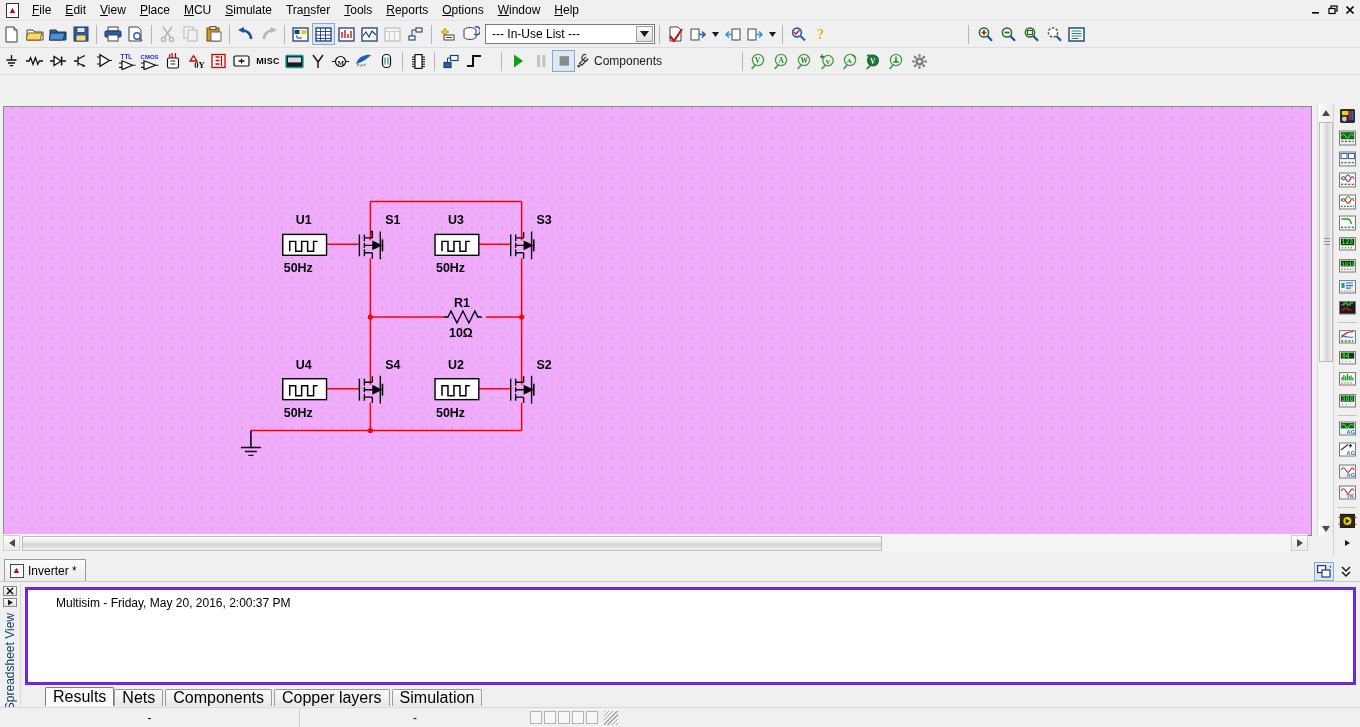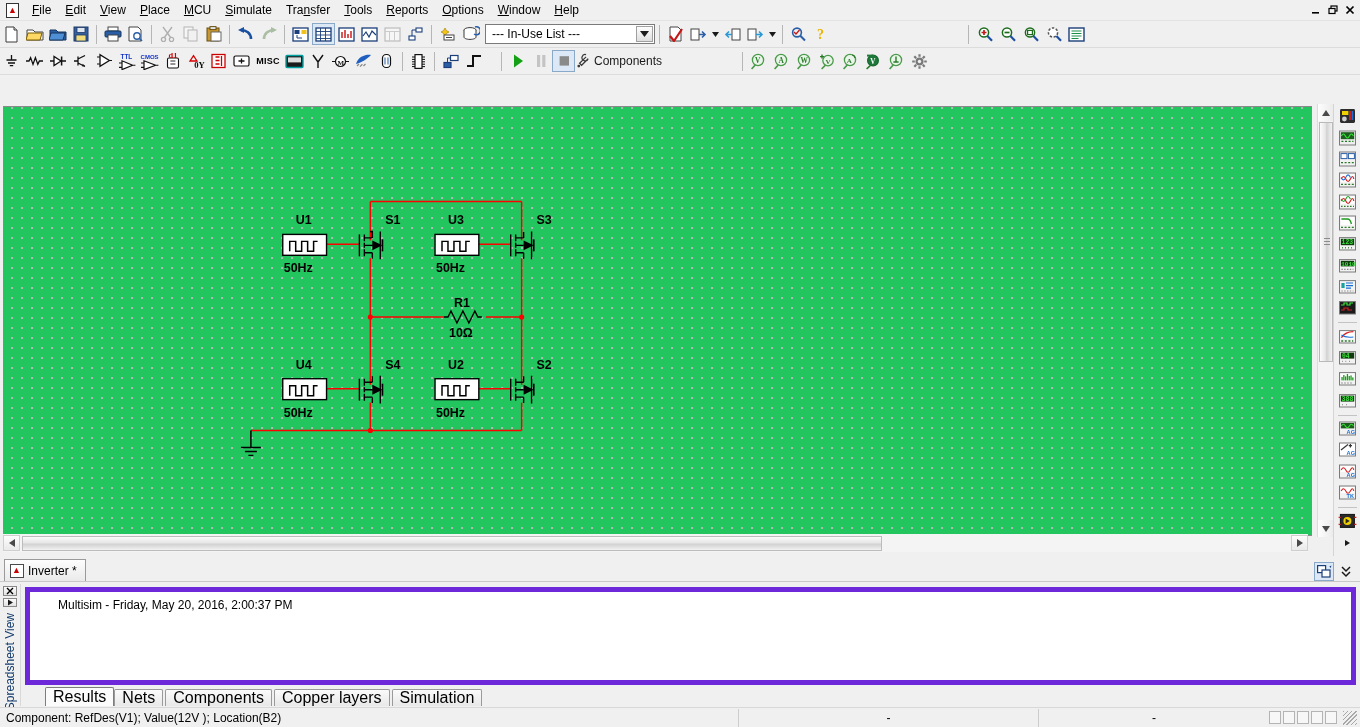--- a/index.html
+++ b/index.html
@@ -96,21 +96,21 @@
   }
   .sim-label { font-size: 12px; color: #1a1a1a; margin-left: 3px; white-space: nowrap; }
 
   
   .workarea {
     position: absolute; left: 0; top: 104px; width: 1360px; height: 449px;
     background: #f0f0f0;
   }
   .canvas-frame {
     position: absolute; left: 3px; top: 2px; width: 1309px; height: 430px;
-    border: 1px solid #8a8a8a; background: #22c55e; overflow: hidden;
+    border: 1px solid #8a8a8a; background: #f0abfc; overflow: hidden;
   }
   .canvas-dots {
     position: absolute; inset: 0;
     background-image: radial-gradient(#b8b8b8 0.7px, transparent 0.8px);
     background-size: 10px 10px; background-position: 3px 6px;
   }
   .schematic { position: absolute; left: 0; top: 0; width: 100%; height: 100%; }
 
   
   .vscroll {
@@ -183,21 +183,21 @@
   }
   .ss-side .sbtn { width:14px;height:13px; border:1px solid #888;
      background:linear-gradient(to bottom,#fdfdfd,#e2e2e2);
      display:flex;align-items:center;justify-content:center;font-size:9px;margin-top:2px;}
   .ss-side .vtitle {
     writing-mode: vertical-rl; transform: rotate(180deg);
     font-size: 12px; color: #123a6b; margin-top: 6px; white-space: nowrap;
   }
   .ss-body { flex: 1; display: flex; flex-direction: column; padding: 3px 4px 0 4px; }
   .ss-content {
-    flex: 1; background: #ffffff; border: 5px solid #6d28d9;
+    flex: 1; background: #ffffff; border: 3px solid #6d28d9;
     font-size: 12px; color: #000; padding: 6px 0 0 28px;
   }
   .ss-tabs { height: 21px; display: flex; align-items: flex-end; padding-left: 20px; }
   .ss-tab {
     height: 17px; padding: 0 7px; font-size: 16px; color:#000;
     border: 1px solid #9a9a9a; border-bottom: none;
     background: linear-gradient(to bottom,#fbfbfb,#e8e8e8);
     display: flex; align-items: center; margin-right: 2px;
     border-top-left-radius: 2px; border-top-right-radius: 2px;
   }
@@ -1099,21 +1099,20 @@
             <span>Copper layers</span>
           </div>
         <div class="ss-tab">
             <span>Simulation</span>
           </div>
       </div>
     </div>
   </div>
 
   <div class="statusbar">
-    <div class="sb-cell grow">Component: RefDes(V1); Value(12V ); Location(B2)</div>
     <div class="sb-cell" style="width:300px;justify-content:center">-</div>
     <div class="sb-cell" style="width:230px;justify-content:center;border-right:none">-</div>
     <div class="sb-boxes">
       <div class="sb-box"></div>
       <div class="sb-box"></div>
       <div class="sb-box"></div>
       <div class="sb-box"></div>
       <div class="sb-box"></div>
     </div>
     <div class="sb-grip"></div>

